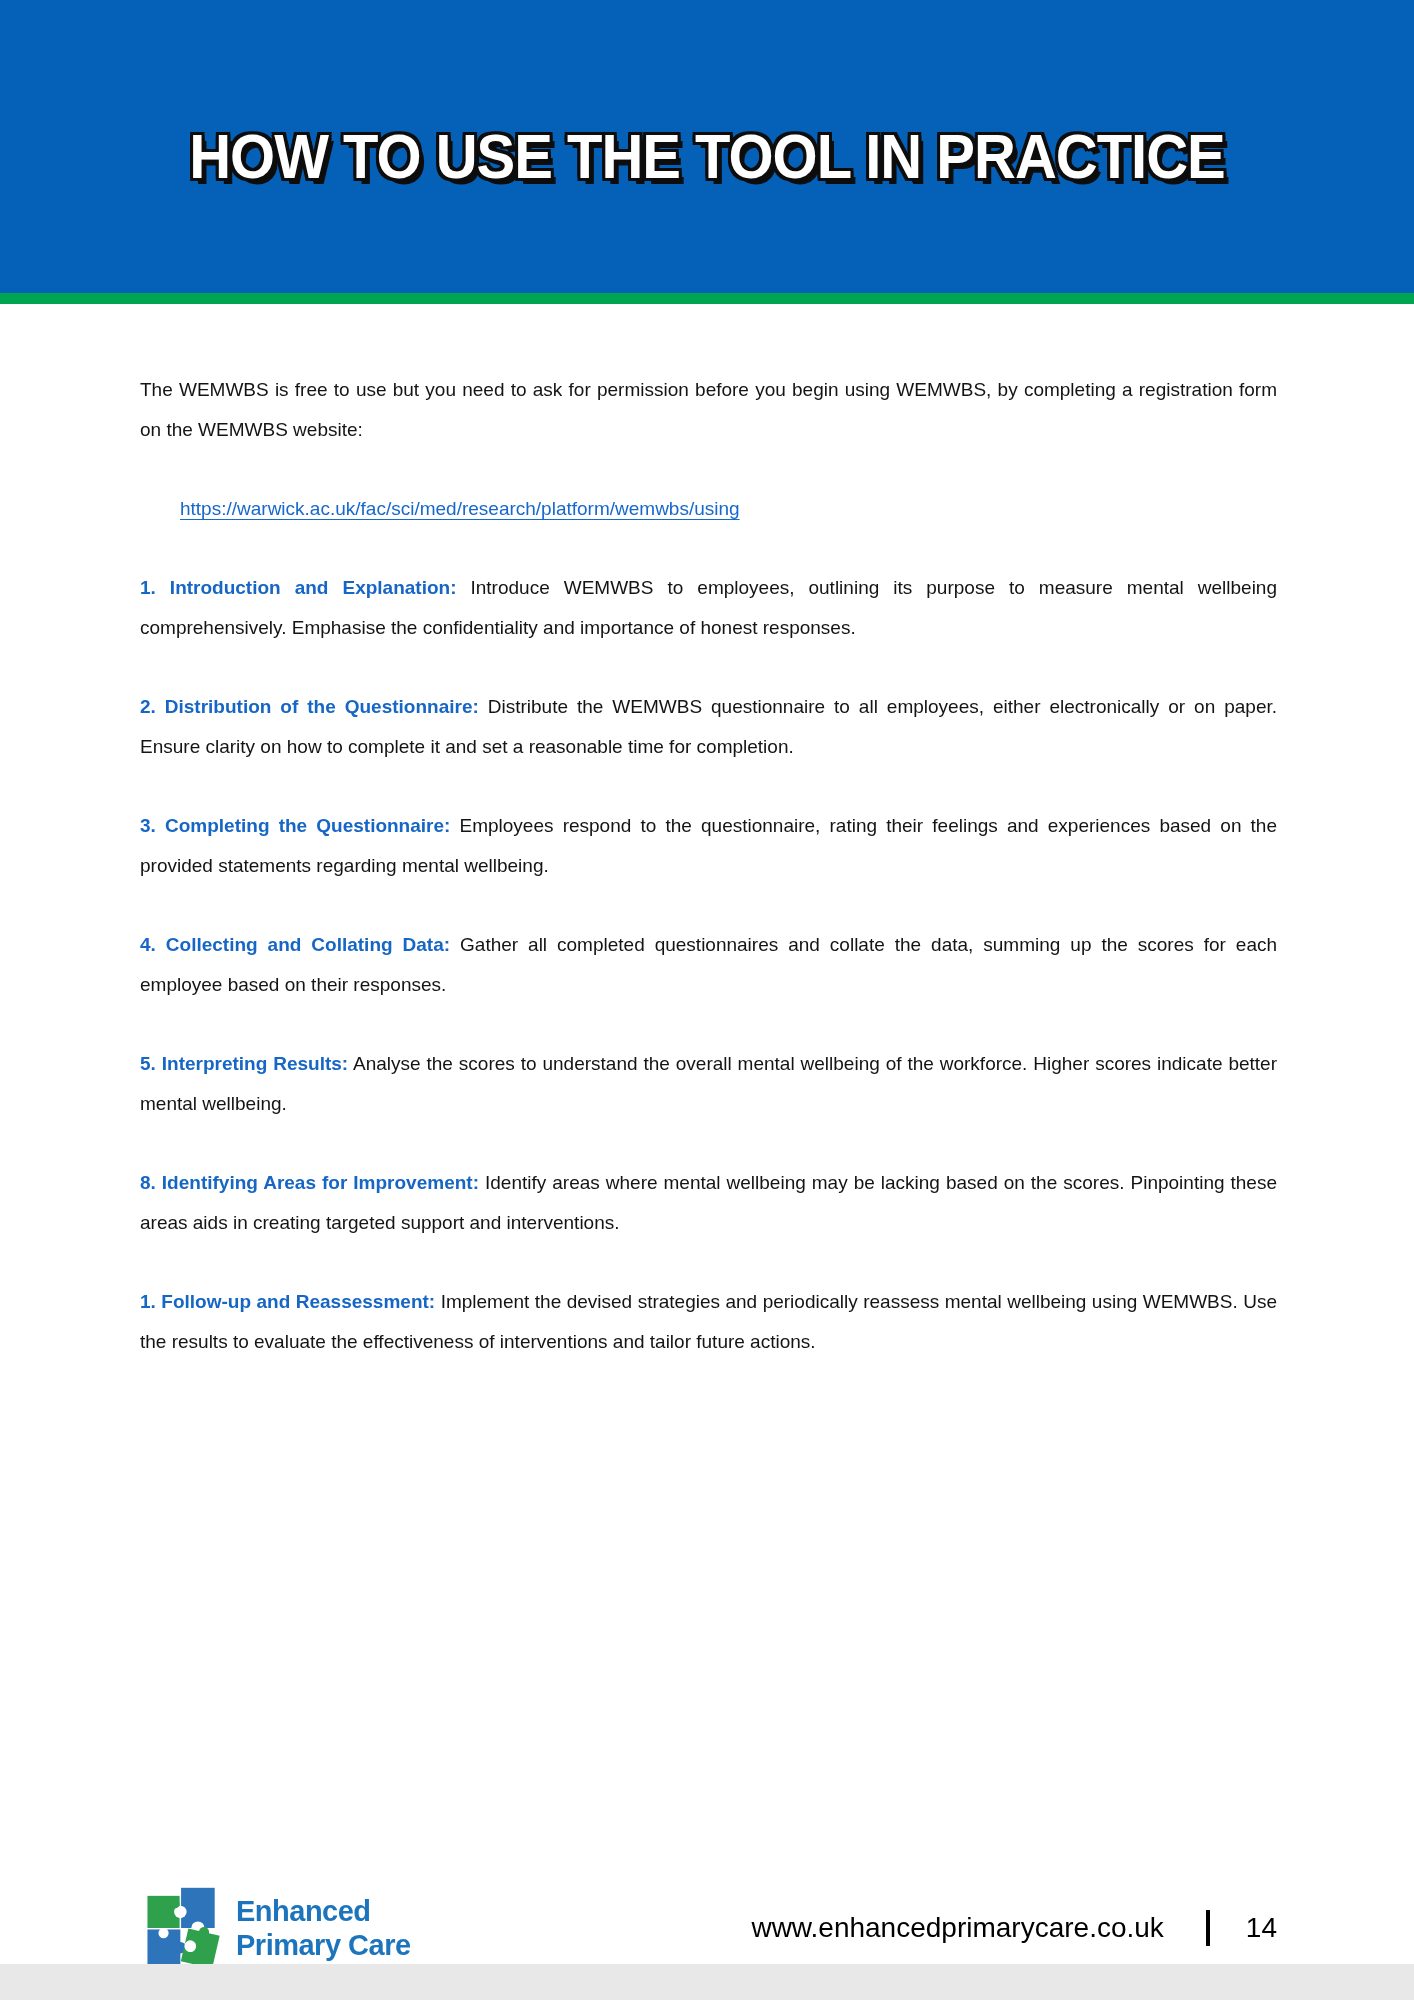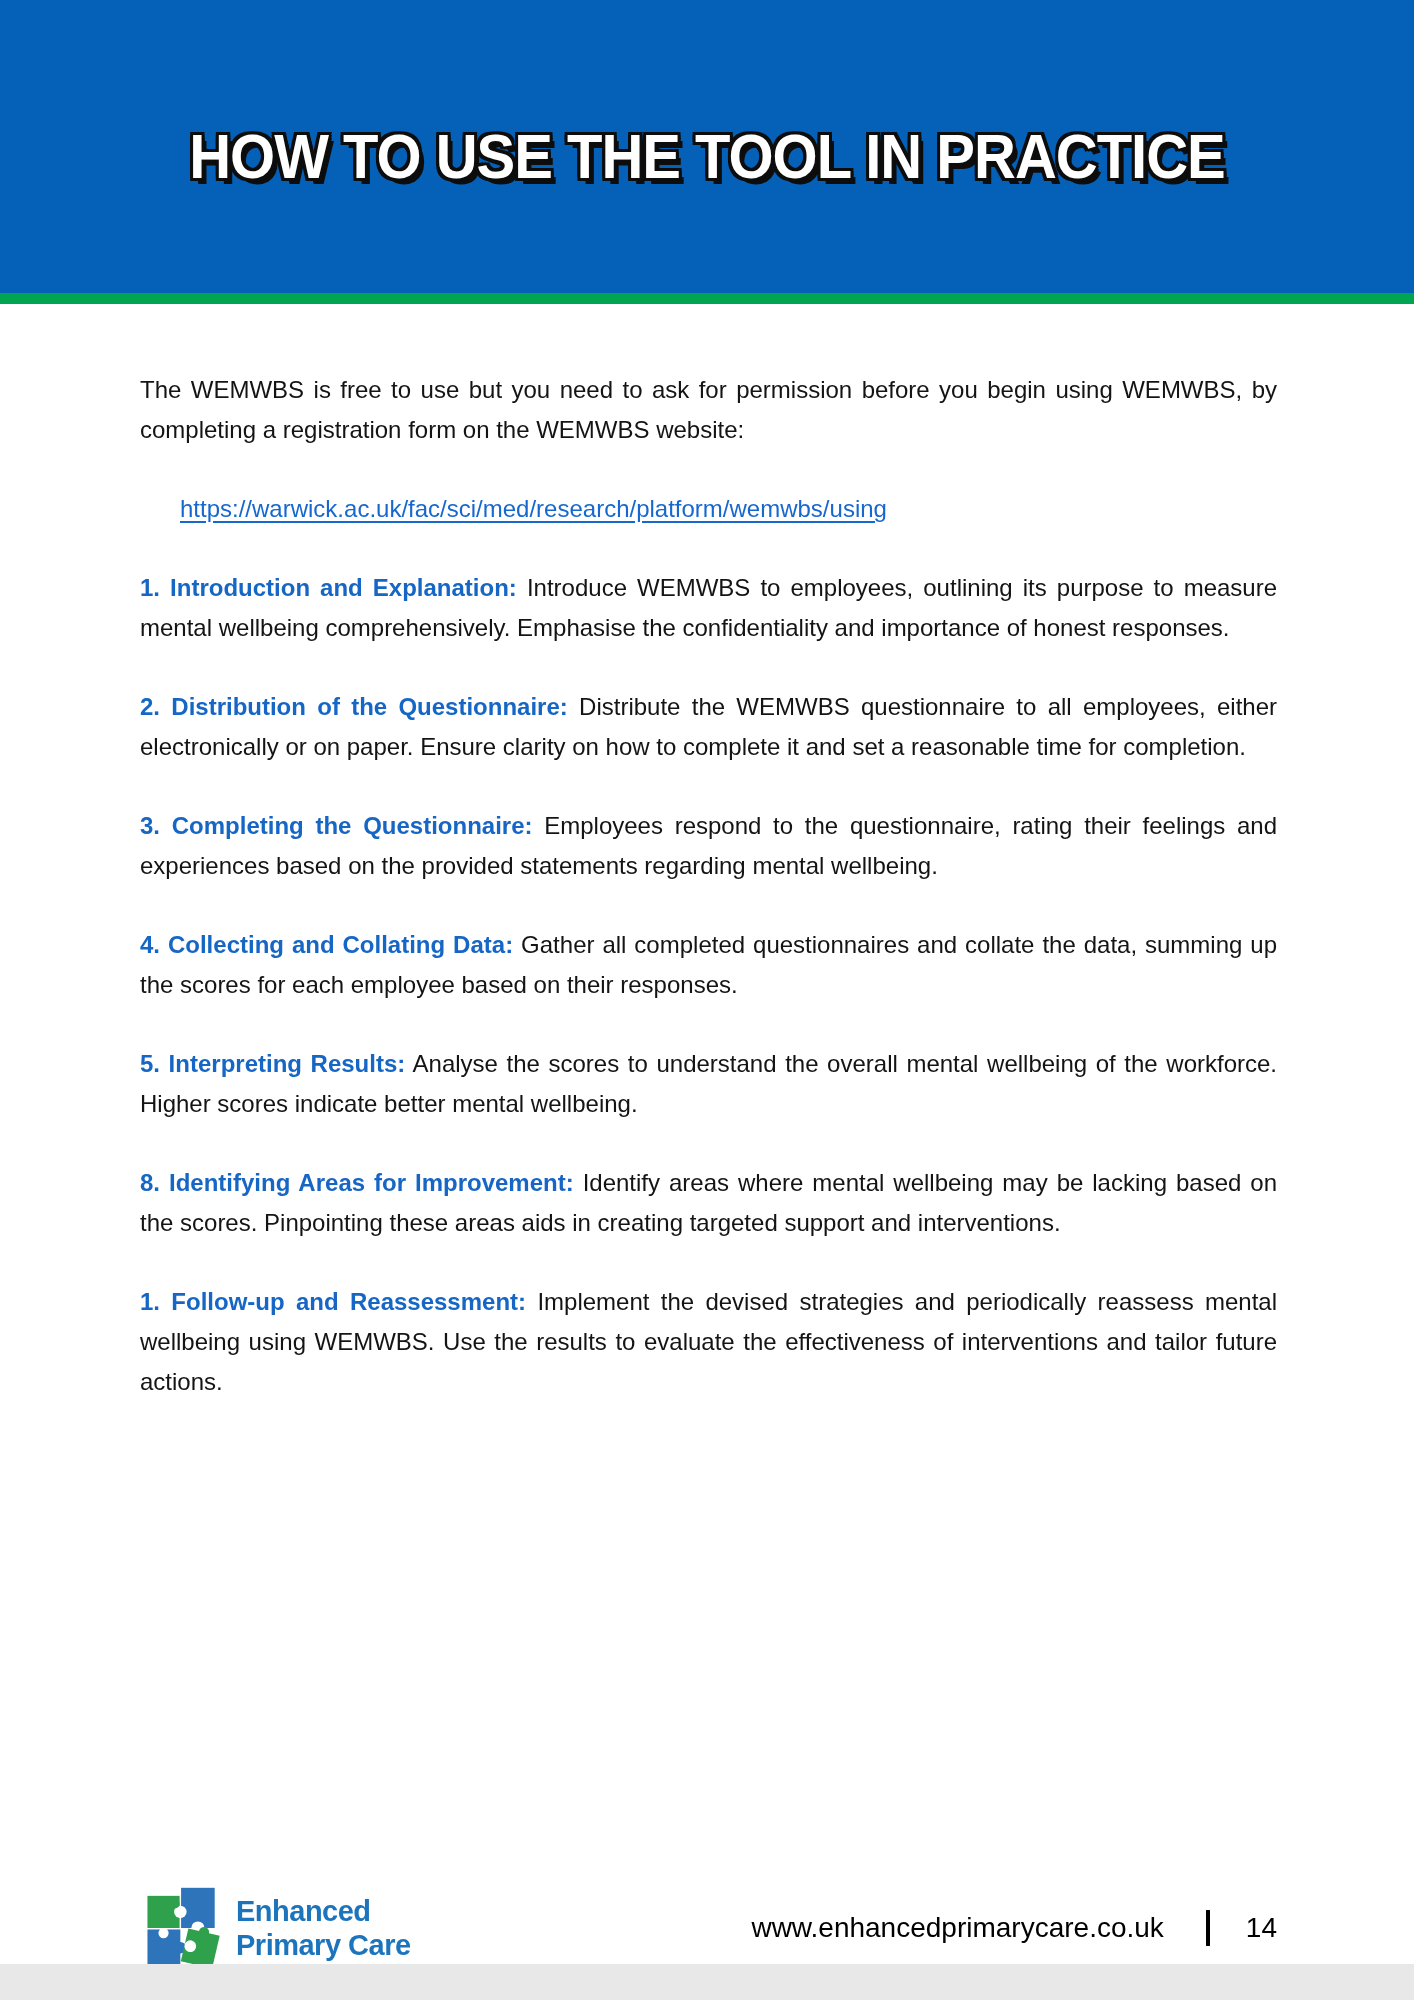--- a/index.html
+++ b/index.html
@@ -30,21 +30,21 @@
       -3px -3px 0 #0d0d0d, 0 -3px 0 #0d0d0d, 3px -3px 0 #0d0d0d,
       -3px 0 0 #0d0d0d, 3px 0 0 #0d0d0d,
       -3px 3px 0 #0d0d0d, 0 3px 0 #0d0d0d, 3px 3px 0 #0d0d0d,
       5px 5px 0 #0d0d0d;
   }
   .green-stripe{height:11px;background:var(--stripe-green);}
   .content{
     padding:66px 137px 0 140px;
   }
   .para{
-    font-size:24px;line-height:40px;text-align:justify;
+    font-size:19px;line-height:40px;text-align:justify;
     margin-bottom:39px;color:var(--text-black);
   }
   .step-label{color:var(--heading-blue);font-weight:bold;}
   .link{
     color:var(--link-blue);text-decoration:underline;
     text-underline-offset:4px;
     margin-left:40px;
   }
   .footer{
     position:absolute;left:0;right:0;top:1876px;height:104px;

